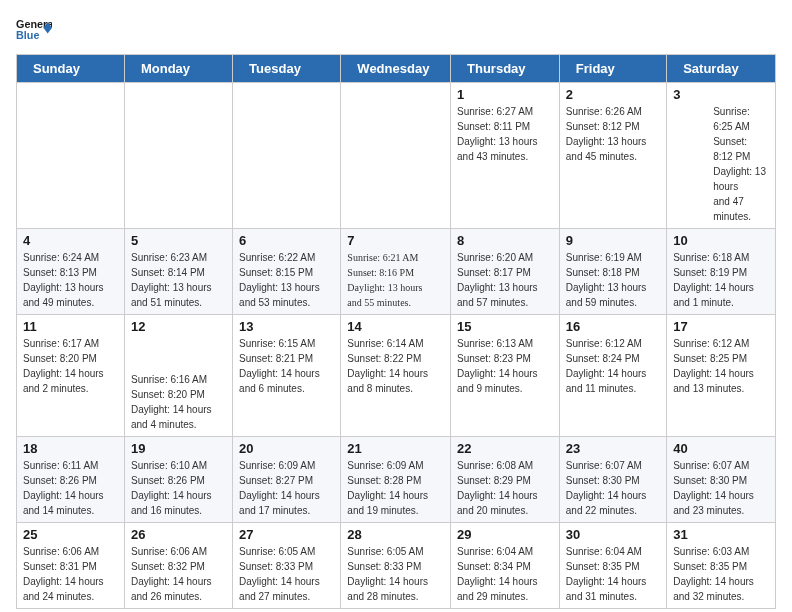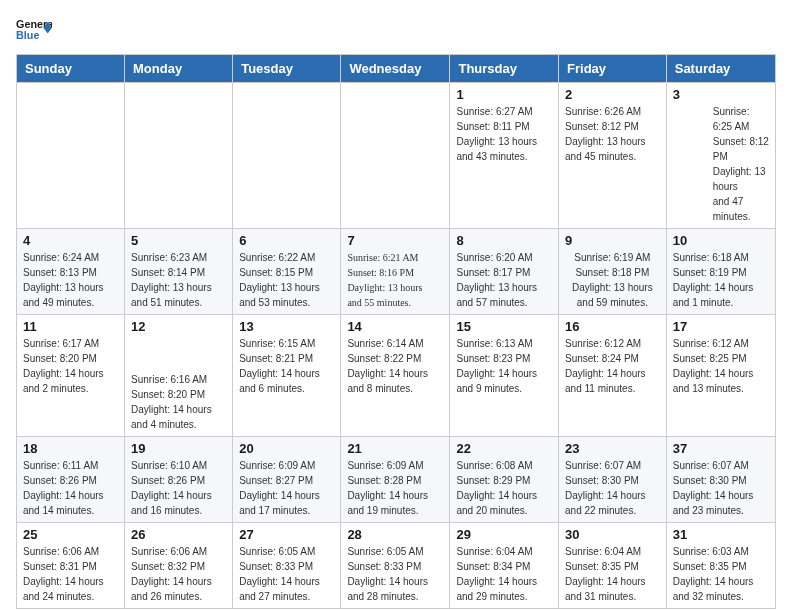--- a/index.html
+++ b/index.html
@@ -40,21 +40,21 @@
     }
     .calendar {
       width: 100%;
       border-collapse: collapse;
       font-size: 11px;
     }
     .calendar thead th {
       background: #2b6cb0;
       color: #fff;
       text-align: left;
-      padding: 6px 8px;
+      padding: 6px 16px;
       font-size: 13px;
       font-weight: bold;
       border: 1px solid #ccc;
     }
     .calendar tbody td {
       vertical-align: top;
       border: 1px solid #ccc;
       padding: 4px 6px;
       width: 110px;
       min-height: 80px;
@@ -167,21 +167,21 @@
         </td>
         <td>
           <span class="day-num">8</span>
           <div class="day-detail" style="white-space: pre-line;">Sunrise: 6:20 AM
 Sunset: 8:17 PM
 Daylight: 13 hours
 and 57 minutes.</div>
         </td>
         <td>
           <span class="day-num">9</span>
-          <div class="day-detail" style="white-space: pre-line; text-align: center;">Sunrise: 6:19 AM
+          <div class="day-detail" style="white-space: pre-line;">Sunrise: 6:19 AM
 Sunset: 8:18 PM
 Daylight: 13 hours
 and 59 minutes.</div>
         </td>
         <td>
           <span class="day-num">10</span>
           <div class="day-detail" style="white-space: pre-line;">Sunrise: 6:18 AM
 Sunset: 8:19 PM
 Daylight: 14 hours
 and 1 minute.</div>
@@ -275,21 +275,21 @@
 and 20 minutes.</div>
         </td>
         <td>
           <span class="day-num">23</span>
           <div class="day-detail" style="white-space: pre-line;">Sunrise: 6:07 AM
 Sunset: 8:30 PM
 Daylight: 14 hours
 and 22 minutes.</div>
         </td>
         <td>
-          <span class="day-num">37</span>
+          <span class="day-num">40</span>
           <div class="day-detail" style="white-space: pre-line;">Sunrise: 6:07 AM
 Sunset: 8:30 PM
 Daylight: 14 hours
 and 23 minutes.</div>
         </td>
       </tr>
       <tr>
         <td>
           <span class="day-num">25</span>
           <div class="day-detail" style="white-space: pre-line;">Sunrise: 6:06 AM

